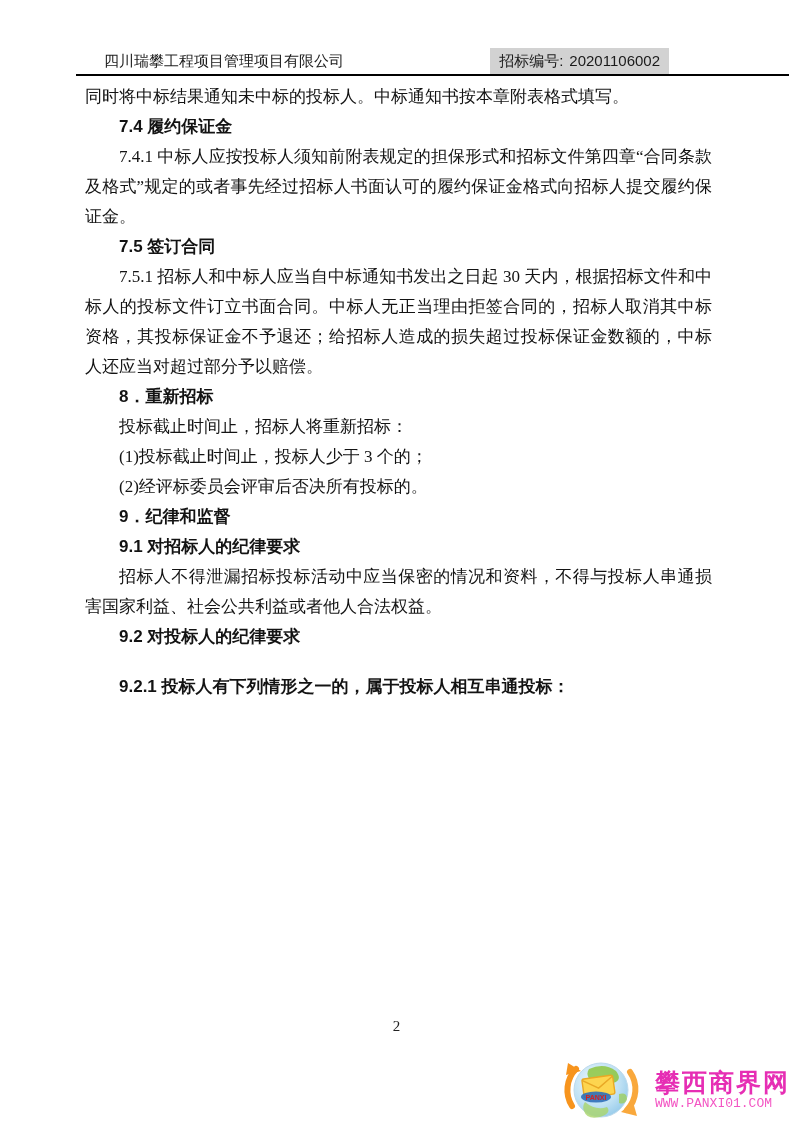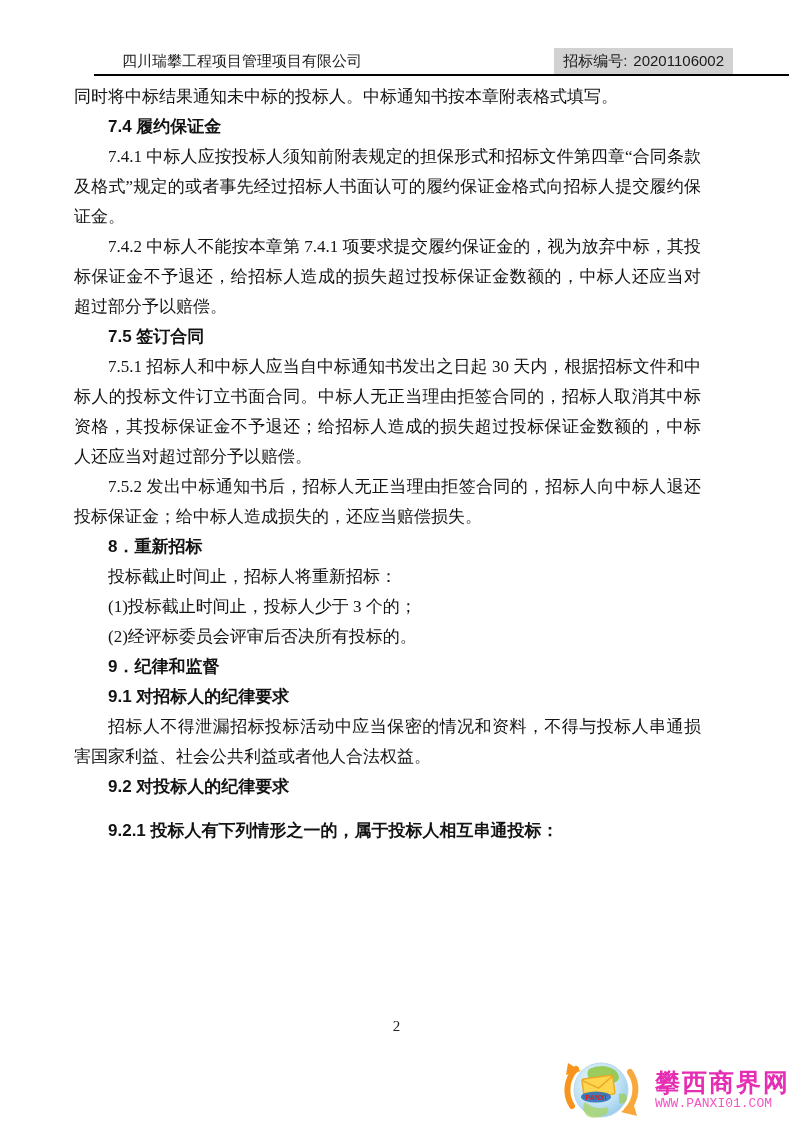--- a/index.html
+++ b/index.html
@@ -11,64 +11,64 @@
     position: relative;
     width: 793px;
     height: 1122px;
     background: #ffffff;
     overflow: hidden;
     color: #111111;
   }
   
   .doc-header {
     position: absolute;
-    left: 94px;
+    left: 76px;
     right: 4px;
     top: 44px;
     height: 30px;
     border-bottom: 2px solid #000000;
     display: flex;
     justify-content: space-between;
     align-items: flex-end;
     font-family: "Liberation Sans", sans-serif;
     font-size: 15px;
     line-height: 22px;
   }
   .company {
     margin-left: 28px;
     padding-bottom: 2px;
     color: #1a1a1a;
   }
   .tender {
-    margin-right: 56px;
+    margin-right: 120px;
     padding: 2px 9px;
     background: #d2d2d2; 
     color: #1a1a1a;
     white-space: nowrap;
   }
   .tender .tender-value { margin-left: 6px; }
   
   .doc-body {
     position: absolute;
-    left: 74px;
+    left: 85px;
     top: 82px;
     width: 627px;
     font-family: "Liberation Serif", serif;
     font-size: 17px;
     line-height: 30px;
     text-align: justify;
     color: #131313;
   }
   .para { margin: 0; }
   .para.indent { text-indent: 2em; }
   .para.heading {
     font-weight: bold;
     font-family: "Liberation Sans", sans-serif;
   }
-  .para.gap { margin-top: 14px; }
+  .para.gap { margin-top: 20px; }
   
   .page-number {
     position: absolute;
     left: 0;
     top: 1018px;
     width: 100%;
     text-align: center;
     font-family: "Liberation Serif", serif;
     font-size: 15px;
     color: #222222;
@@ -108,24 +108,22 @@
     <span class="company">四川瑞攀工程项目管理项目有限公司</span>
     <span class="tender">
       <span>招标编号:</span><span class="tender-value">20201106002</span>
     </span>
   </header>
 
   <main class="doc-body" id="doc-body">
       <p class="para body">同时将中标结果通知未中标的投标人。中标通知书按本章附表格式填写。</p>
       <p class="para heading indent">7.4 履约保证金</p>
       <p class="para body indent">7.4.1 中标人应按投标人须知前附表规定的担保形式和招标文件第四章“合同条款及格式”规定的或者事先经过招标人书面认可的履约保证金格式向招标人提交履约保证金。</p>
-      <p class="para body indent">7.4.2 中标人不能按本章第 7.4.1 项要求提交履约保证金的，视为放弃中标，其投标保证金不予退还，给招标人造成的损失超过投标保证金数额的，中标人还应当对超过部分予以赔偿。</p>
       <p class="para heading indent">7.5 签订合同</p>
       <p class="para body indent">7.5.1 招标人和中标人应当自中标通知书发出之日起 30 天内，根据招标文件和中标人的投标文件订立书面合同。中标人无正当理由拒签合同的，招标人取消其中标资格，其投标保证金不予退还；给招标人造成的损失超过投标保证金数额的，中标人还应当对超过部分予以赔偿。</p>
-      <p class="para body indent">7.5.2 发出中标通知书后，招标人无正当理由拒签合同的，招标人向中标人退还投标保证金；给中标人造成损失的，还应当赔偿损失。</p>
       <p class="para heading indent">8．重新招标</p>
       <p class="para body indent">投标截止时间止，招标人将重新招标：</p>
       <p class="para body indent">(1)投标截止时间止，投标人少于 3 个的；</p>
       <p class="para body indent">(2)经评标委员会评审后否决所有投标的。</p>
       <p class="para heading indent">9．纪律和监督</p>
       <p class="para heading indent">9.1 对招标人的纪律要求</p>
       <p class="para body indent">招标人不得泄漏招标投标活动中应当保密的情况和资料，不得与投标人串通损害国家利益、社会公共利益或者他人合法权益。</p>
       <p class="para heading indent">9.2 对投标人的纪律要求</p>
       <p class="para heading indent gap">9.2.1 投标人有下列情形之一的，属于投标人相互串通投标：</p>
     </main>

